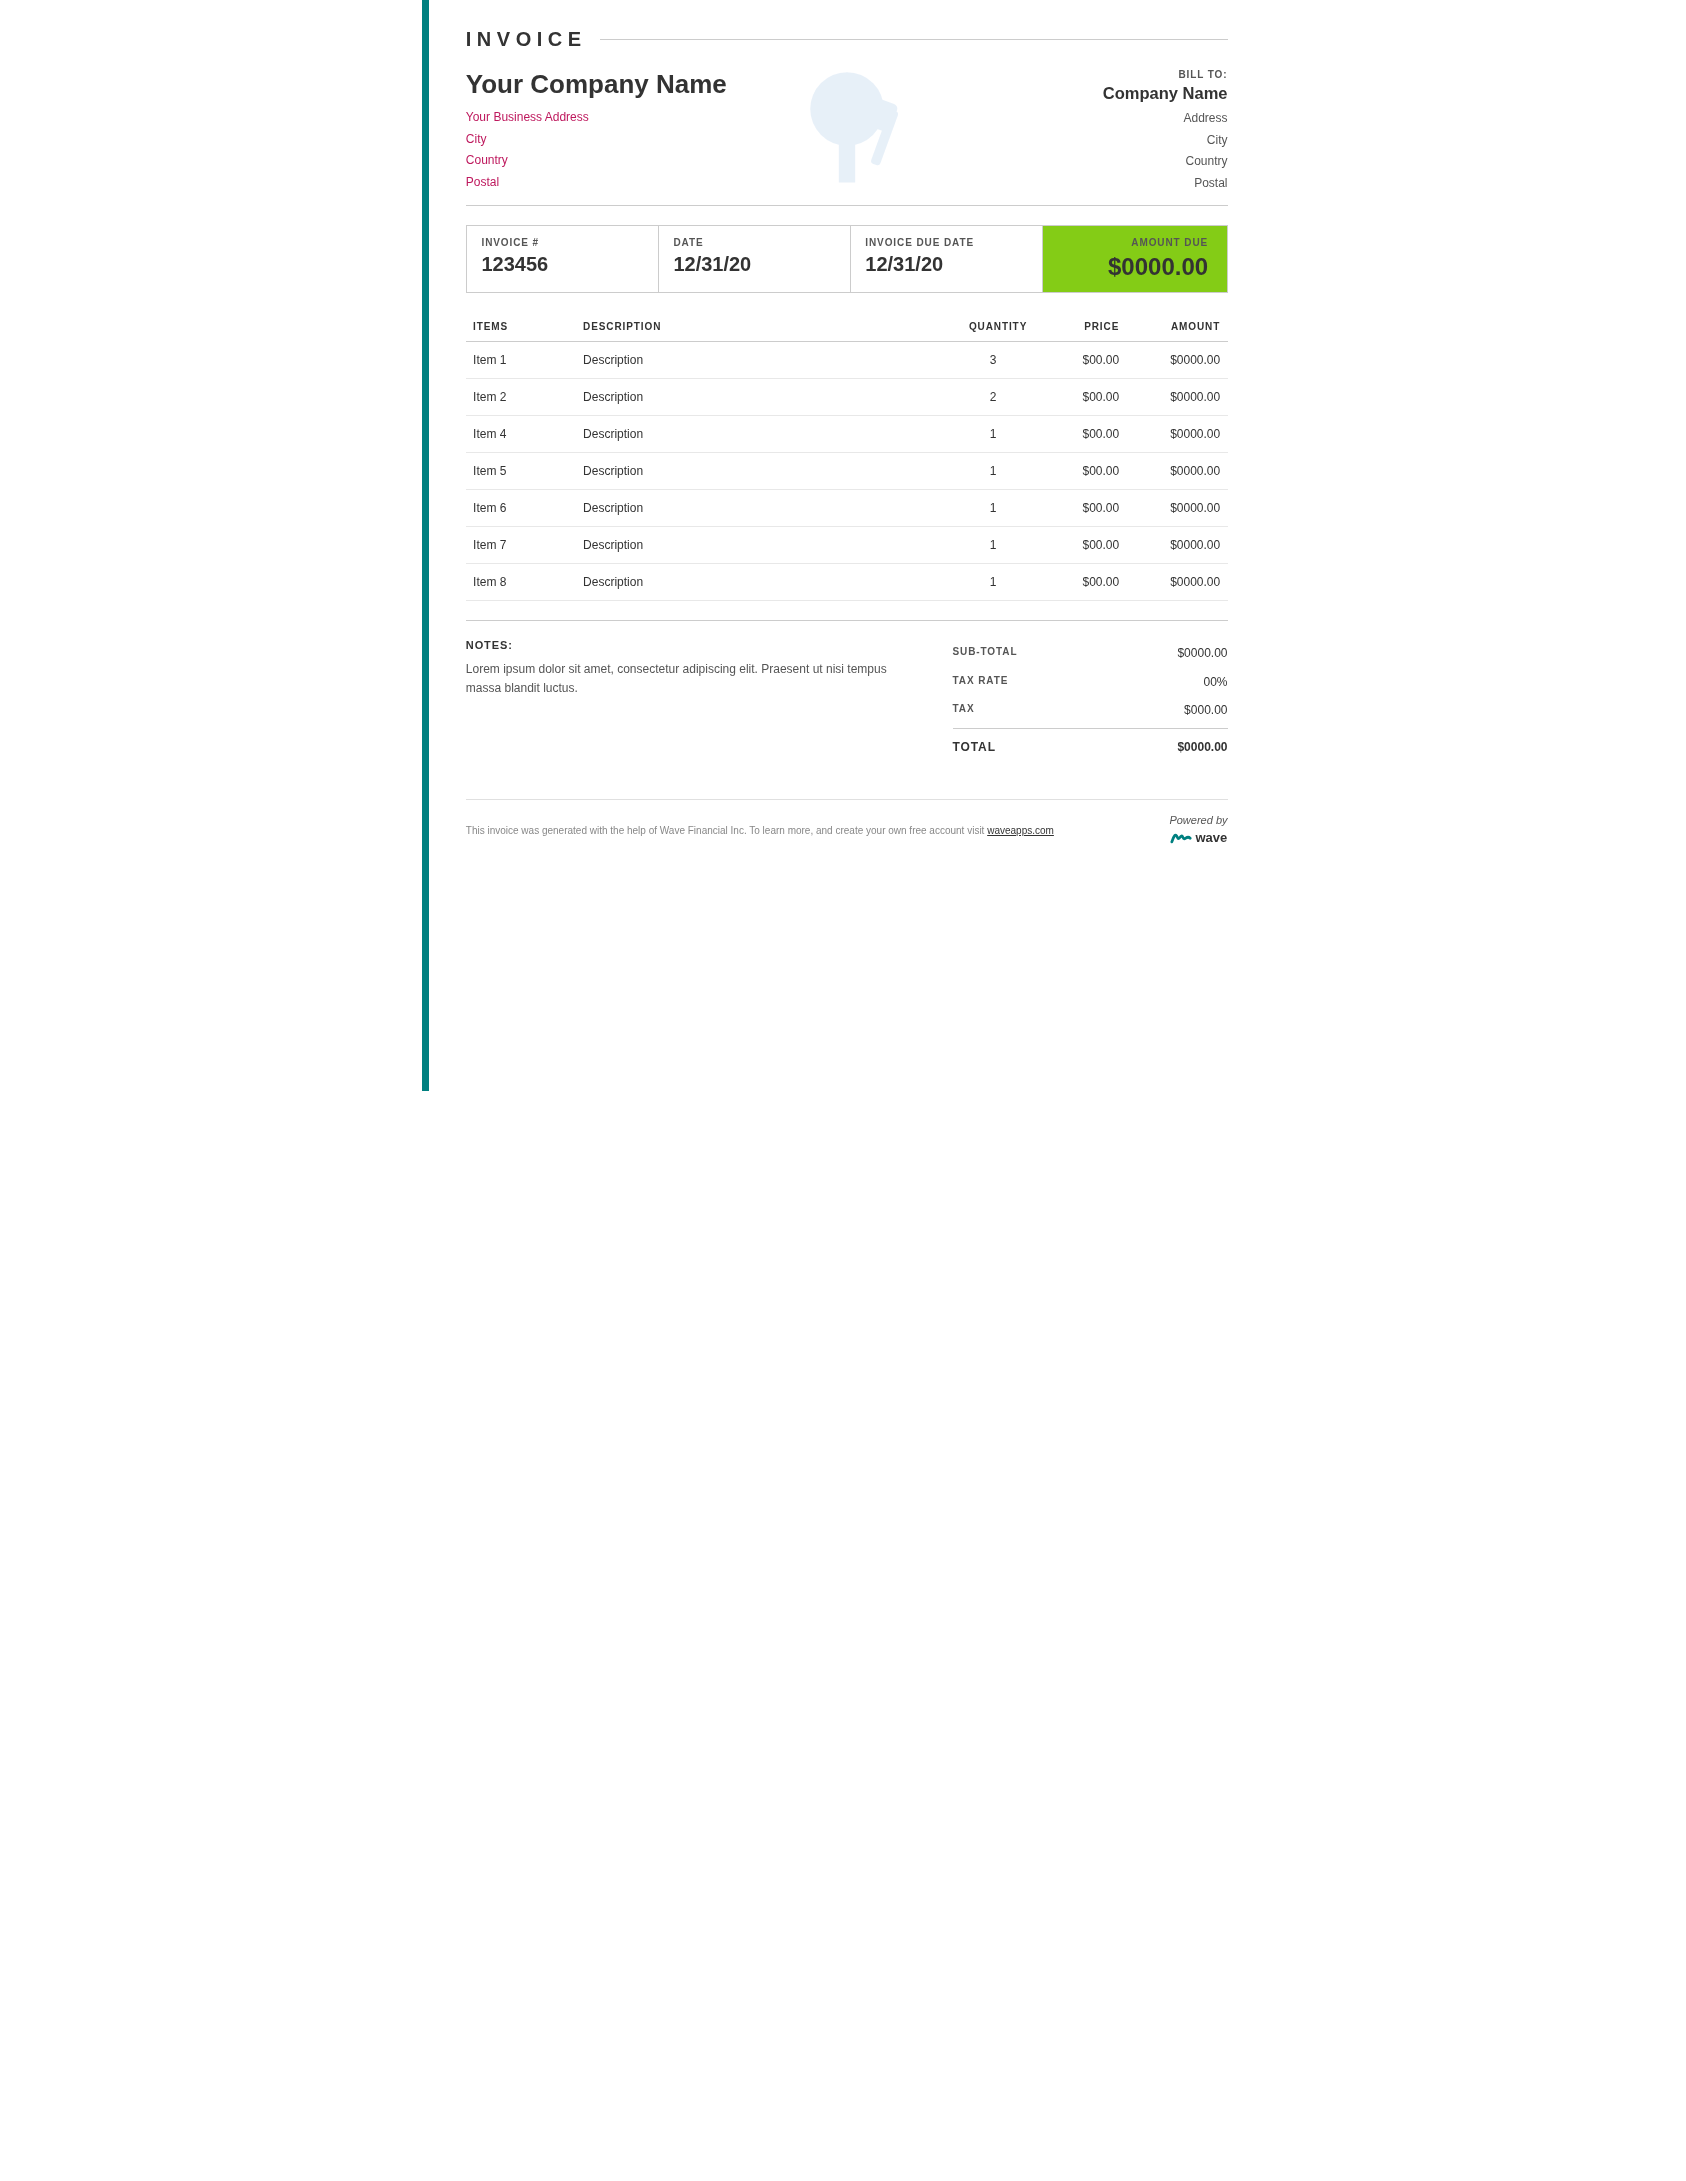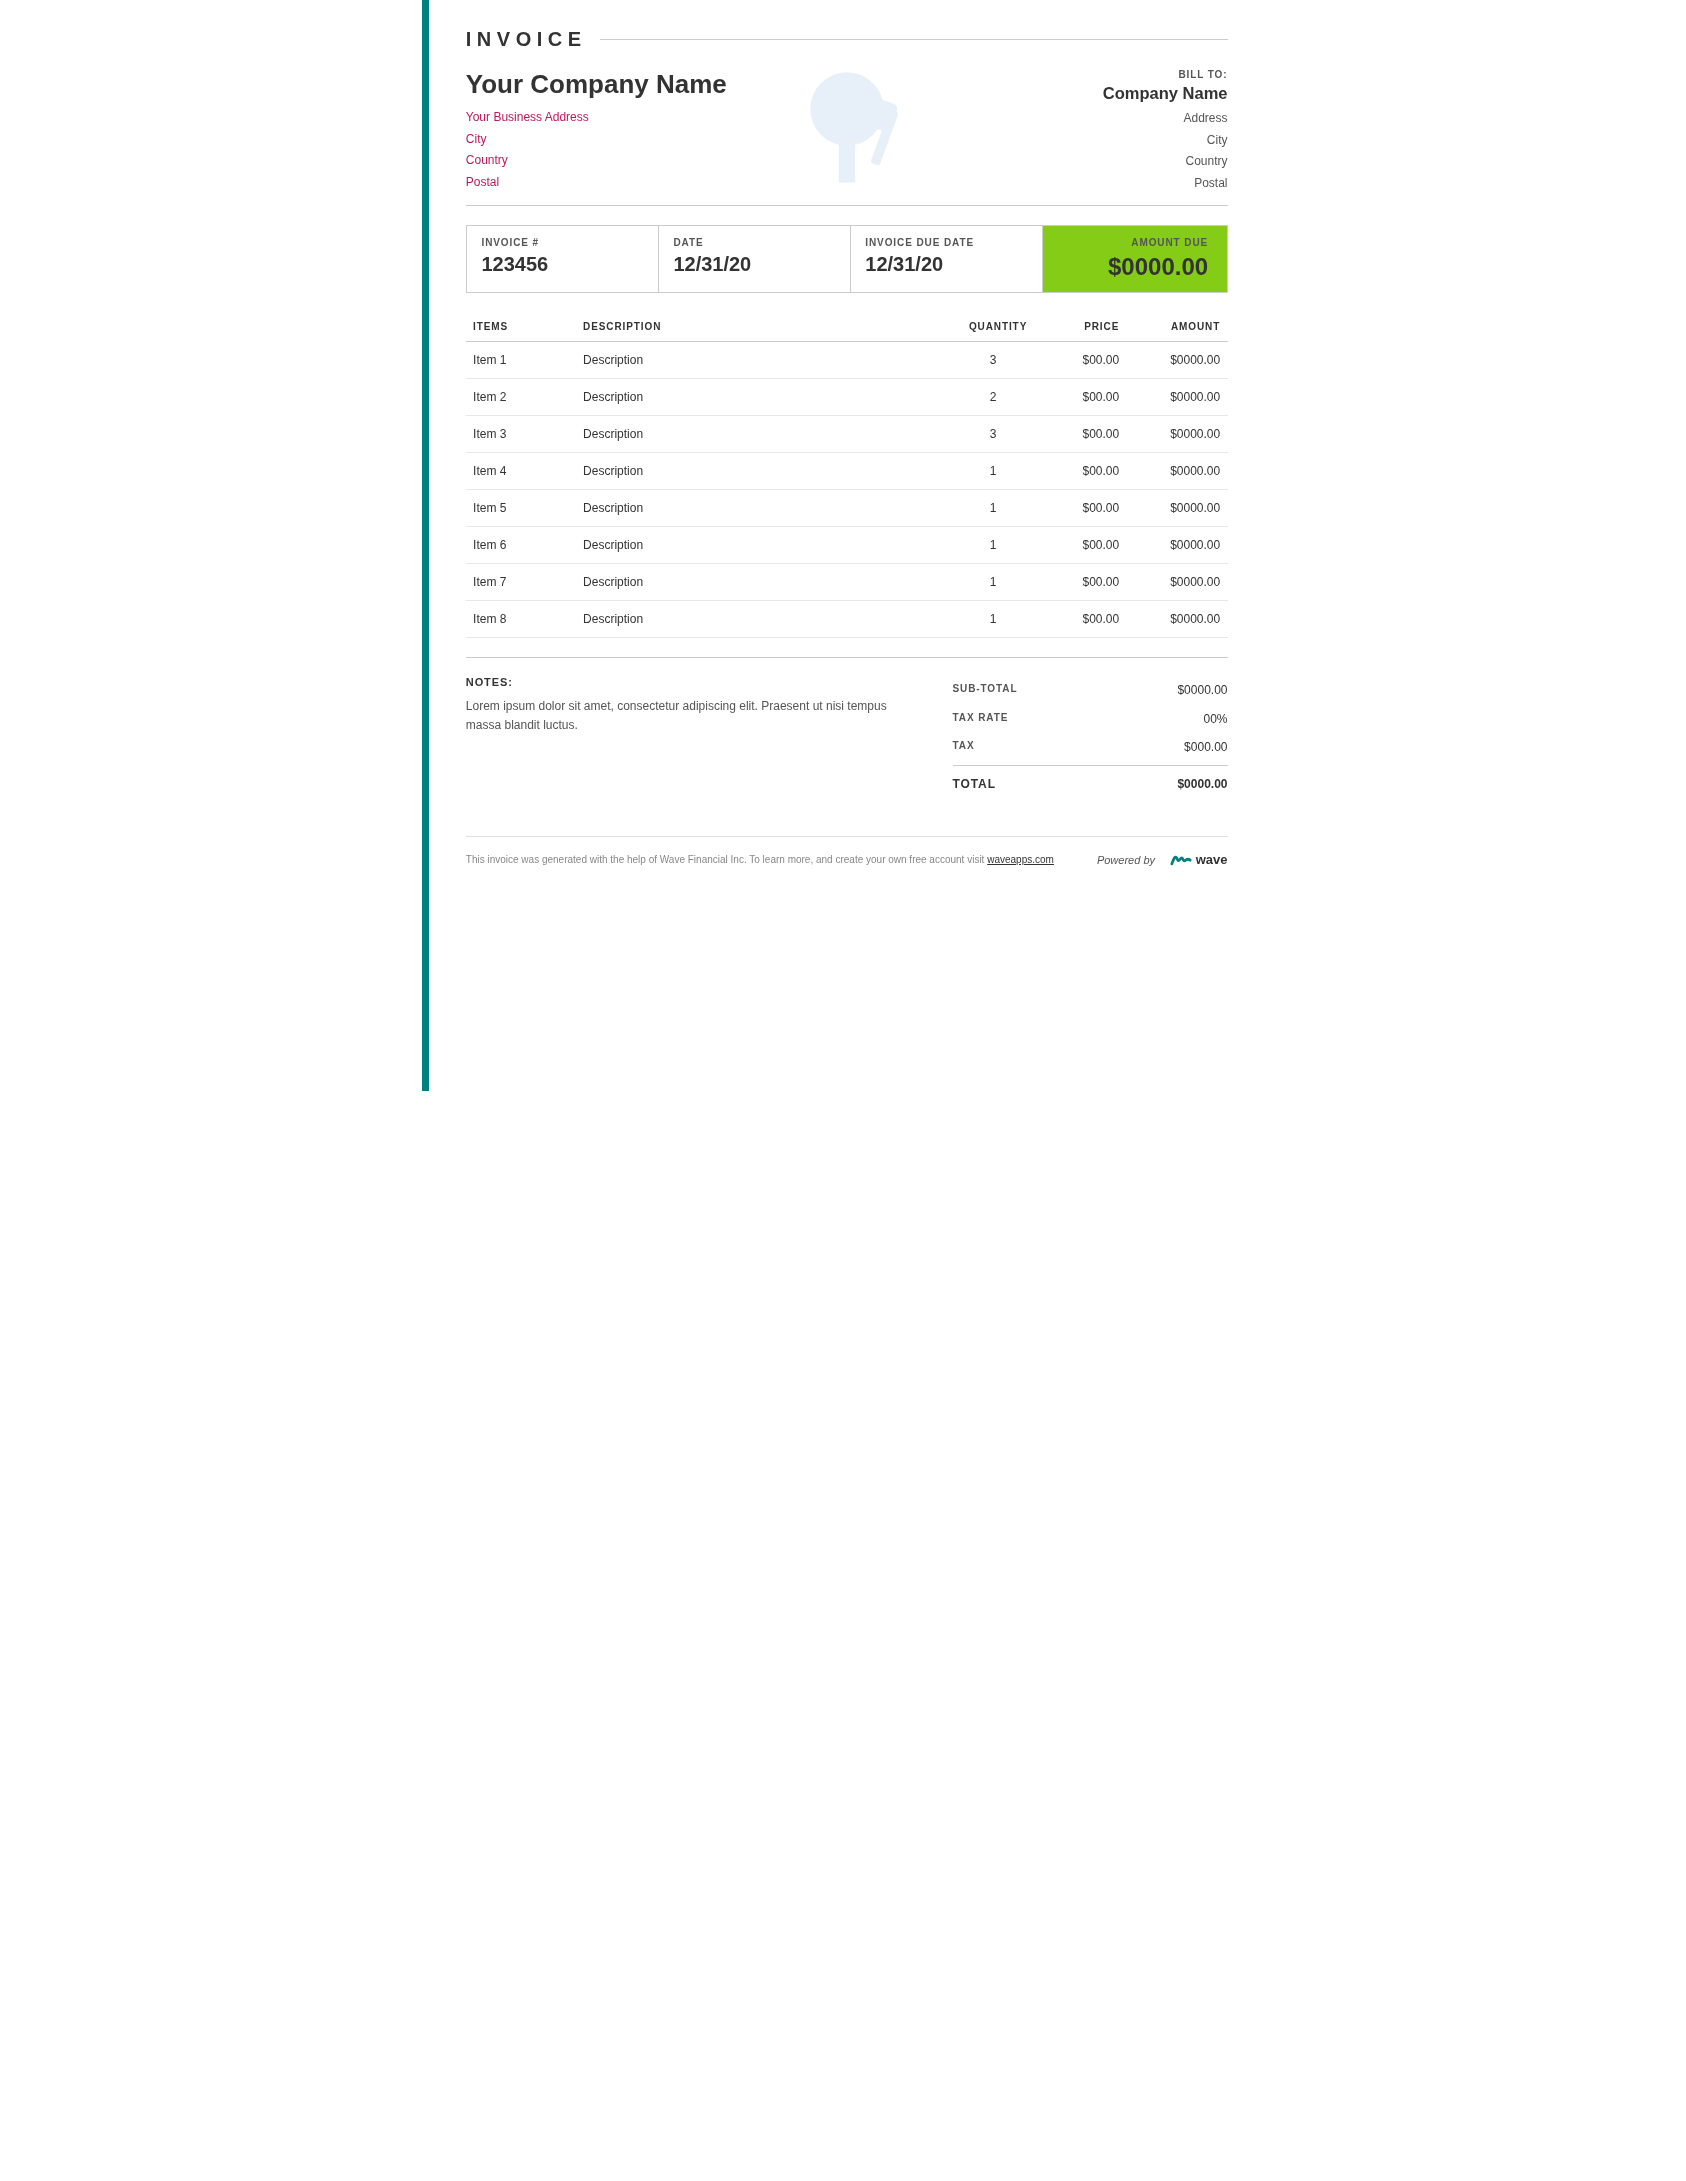--- a/index.html
+++ b/index.html
@@ -311,24 +311,25 @@
     }
 
     .footer-text a {
       color: #333;
       text-decoration: underline;
     }
 
     .powered-by {
       display: flex;
       align-items: center;
-      gap: 15px;
+      gap: 3px;
       font-size: 11px;
       color: #555;
       font-style: italic;
+      flex-direction: column;
     }
 
     .wave-logo {
       display: flex;
       align-items: center;
       gap: 3.7px;
     }
   </style>
 </head>
 <body>
@@ -419,27 +420,20 @@
       <td class="right">$0000.00</td>
     </tr>
             <tr>
       <td>Item 2</td>
       <td>Description</td>
       <td class="center">2</td>
       <td class="right">$00.00</td>
       <td class="right">$0000.00</td>
     </tr>
             <tr>
-      <td>Item 3</td>
-      <td>Description</td>
-      <td class="center">3</td>
-      <td class="right">$00.00</td>
-      <td class="right">$0000.00</td>
-    </tr>
-            <tr>
       <td>Item 4</td>
       <td>Description</td>
       <td class="center">1</td>
       <td class="right">$00.00</td>
       <td class="right">$0000.00</td>
     </tr>
             <tr>
       <td>Item 5</td>
       <td>Description</td>
       <td class="center">1</td>

